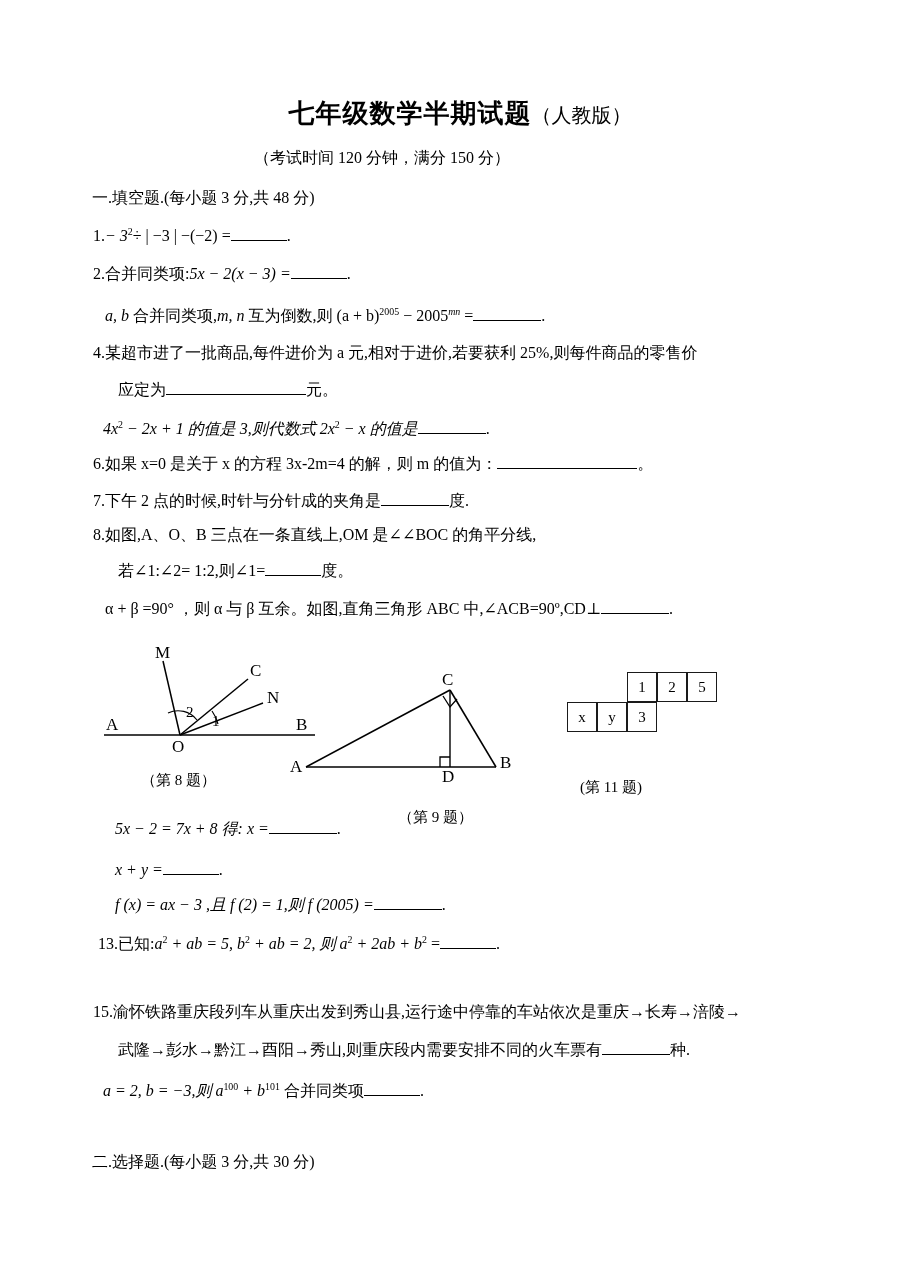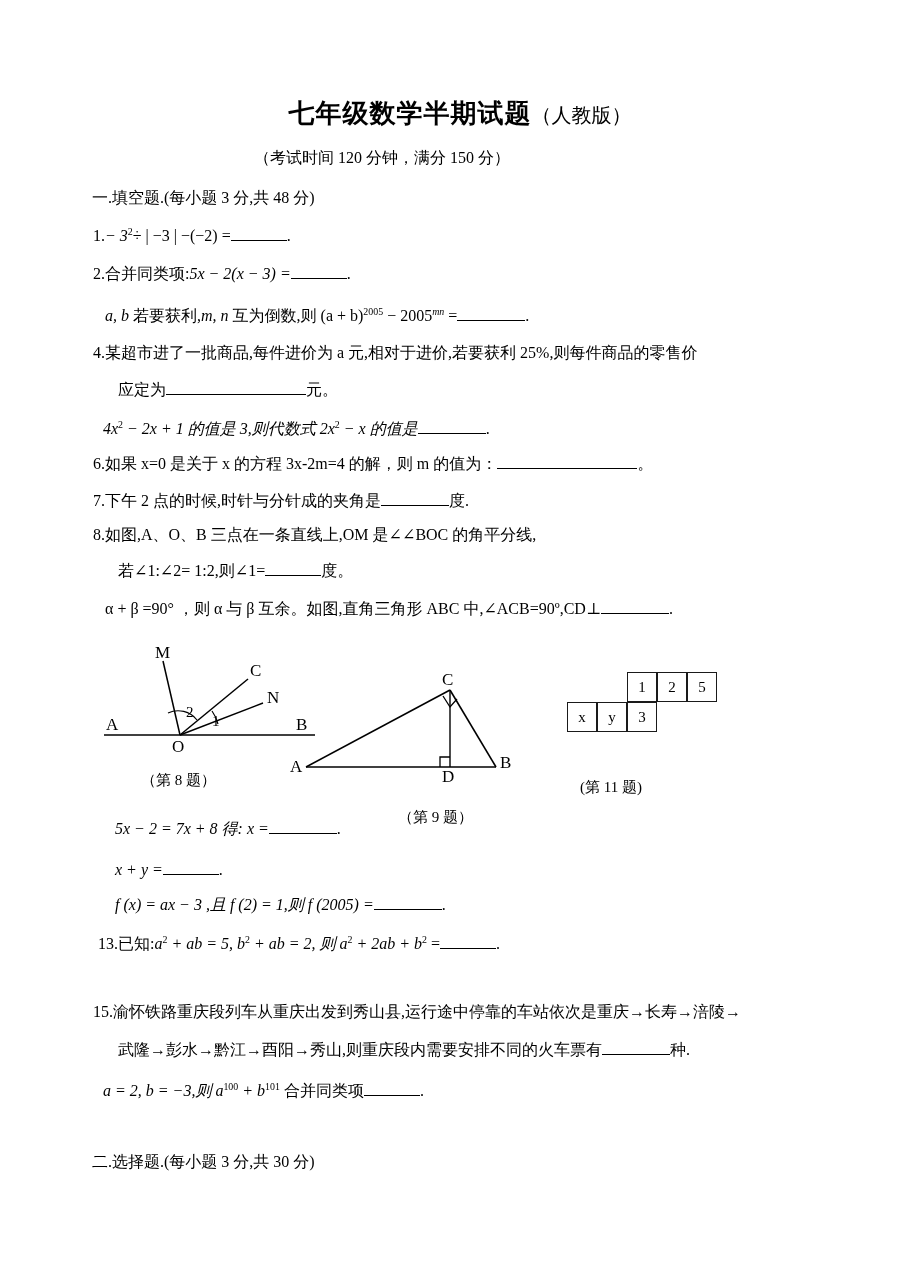--- a/index.html
+++ b/index.html
@@ -125,21 +125,21 @@
 
   <div class="row" style="left:93px; top:222px;">
     <span class="mn">1.</span><span class="mi">− 3</span><sup class="ex">2</sup><span class="mn">÷ | −3 | −(−2) =</span><span class="blank b-s"></span><span class="mn">.</span>
   </div>
 
   <div class="row" style="left:93px; top:262px;">
     <span class="mn">2.</span><span class="cn">合并同类项:</span><span class="mi">5x − 2(x − 3) =</span><span class="blank b-s"></span><span class="mn">.</span>
   </div>
 
   <div class="row" style="left:105px; top:302px;">
-    <span class="mi">a, b</span><span class="cn"> 若要获利,</span><span class="mi">m, n</span><span class="cn"> 互为倒数,则 (a + b)</span><sup class="ex">2005</sup><span class="mn"> − 2005</span><sup class="exi">mn</sup><span class="mn"> =</span><span class="blank b-m"></span><span class="mn">.</span>
+    <span class="mi">a, b</span><span class="cn"> 合并同类项,</span><span class="mi">m, n</span><span class="cn"> 互为倒数,则 (a + b)</span><sup class="ex">2005</sup><span class="mn"> − 2005</span><sup class="exi">mn</sup><span class="mn"> =</span><span class="blank b-m"></span><span class="mn">.</span>
   </div>
 
   <div class="row cn" style="left:93px; top:343px;">4.某超市进了一批商品,每件进价为 a 元,相对于进价,若要获利 25%,则每件商品的零售价</div>
   <div class="row" style="left:118px; top:378px;">
     <span class="cn">应定为</span><span class="blank b-xxl"></span><span class="cn">元。</span>
   </div>
 
   <div class="row" style="left:103px; top:415px;">
     <span class="mi">4x</span><sup class="ex">2</sup><span class="mi"> − 2x + 1 的值是 3,则代数式 2x</span><sup class="ex">2</sup><span class="mi"> − x 的值是</span><span class="blank b-m"></span><span class="mn">.</span>
   </div>

